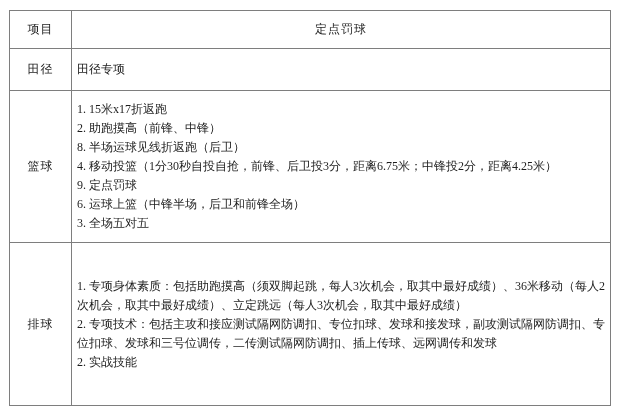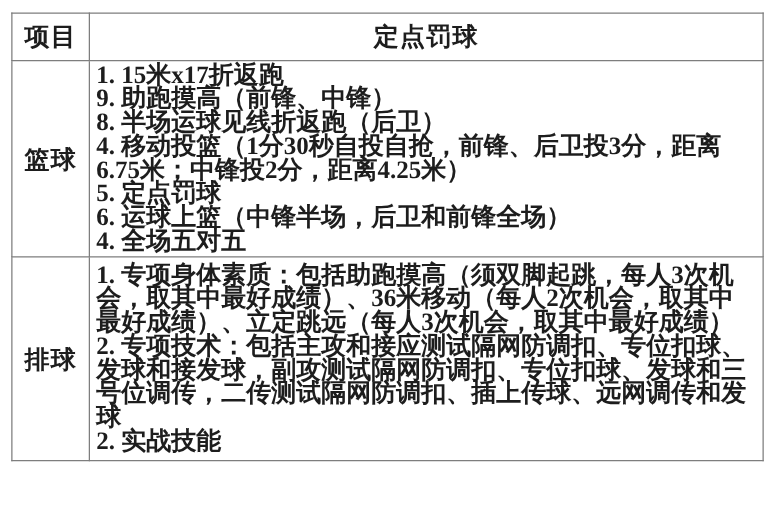--- a/index.html
+++ b/index.html
@@ -25,22 +25,22 @@
     left: 9px;
     top: 10px;
     width: 602px;
     border-collapse: collapse;
     table-layout: fixed;
     background: #ffffff;
   }
   table.test-table th,
   table.test-table td {
     border: 1px solid #7e7e7e;
-    font-size: 20px;
-    font-weight: 700;
+    font-size: 12px;
+    font-weight: 400;
     box-sizing: border-box;
     margin-top: 42px;
   }
   col.col-item { width: 62px; }
   th {
     height: 38px;
     text-align: center;
     vertical-align: middle;
     font-weight: 700;
     letter-spacing: 1px;
@@ -73,30 +73,36 @@
       <col class="col-item">
       <col class="col-content">
     </colgroup>
     <thead>
       <tr>
         <th>项目</th>
         <th>定点罚球</th>
       </tr>
     </thead>
     <tbody id="table-body">
+        <tr class="row-tianjing">
+          <td class="item-cell">田径</td>
+          <td class="content-cell">
+            <div class="content-line">田径专项</div>
+          </td>
+        </tr>
         <tr class="row-lanqiu">
           <td class="item-cell">篮球</td>
           <td class="content-cell">
             <div class="content-line">1. 15米x17折返跑</div>
-            <div class="content-line">9. 助跑摸高（前锋、中锋）</div>
+            <div class="content-line">2. 助跑摸高（前锋、中锋）</div>
             <div class="content-line">8. 半场运球见线折返跑（后卫）</div>
             <div class="content-line">4. 移动投篮（1分30秒自投自抢，前锋、后卫投3分，距离6.75米；中锋投2分，距离4.25米）</div>
-            <div class="content-line">5. 定点罚球</div>
+            <div class="content-line">9. 定点罚球</div>
             <div class="content-line">6. 运球上篮（中锋半场，后卫和前锋全场）</div>
-            <div class="content-line">4. 全场五对五</div>
+            <div class="content-line">3. 全场五对五</div>
           </td>
         </tr>
         <tr class="row-paiqiu">
           <td class="item-cell">排球</td>
           <td class="content-cell">
             <div class="content-line">1. 专项身体素质：包括助跑摸高（须双脚起跳，每人3次机会，取其中最好成绩）、36米移动（每人2次机会，取其中最好成绩）、立定跳远（每人3次机会，取其中最好成绩）</div>
             <div class="content-line">2. 专项技术：包括主攻和接应测试隔网防调扣、专位扣球、发球和接发球，副攻测试隔网防调扣、专位扣球、发球和三号位调传，二传测试隔网防调扣、插上传球、远网调传和发球</div>
             <div class="content-line">2. 实战技能</div>
           </td>
         </tr>

